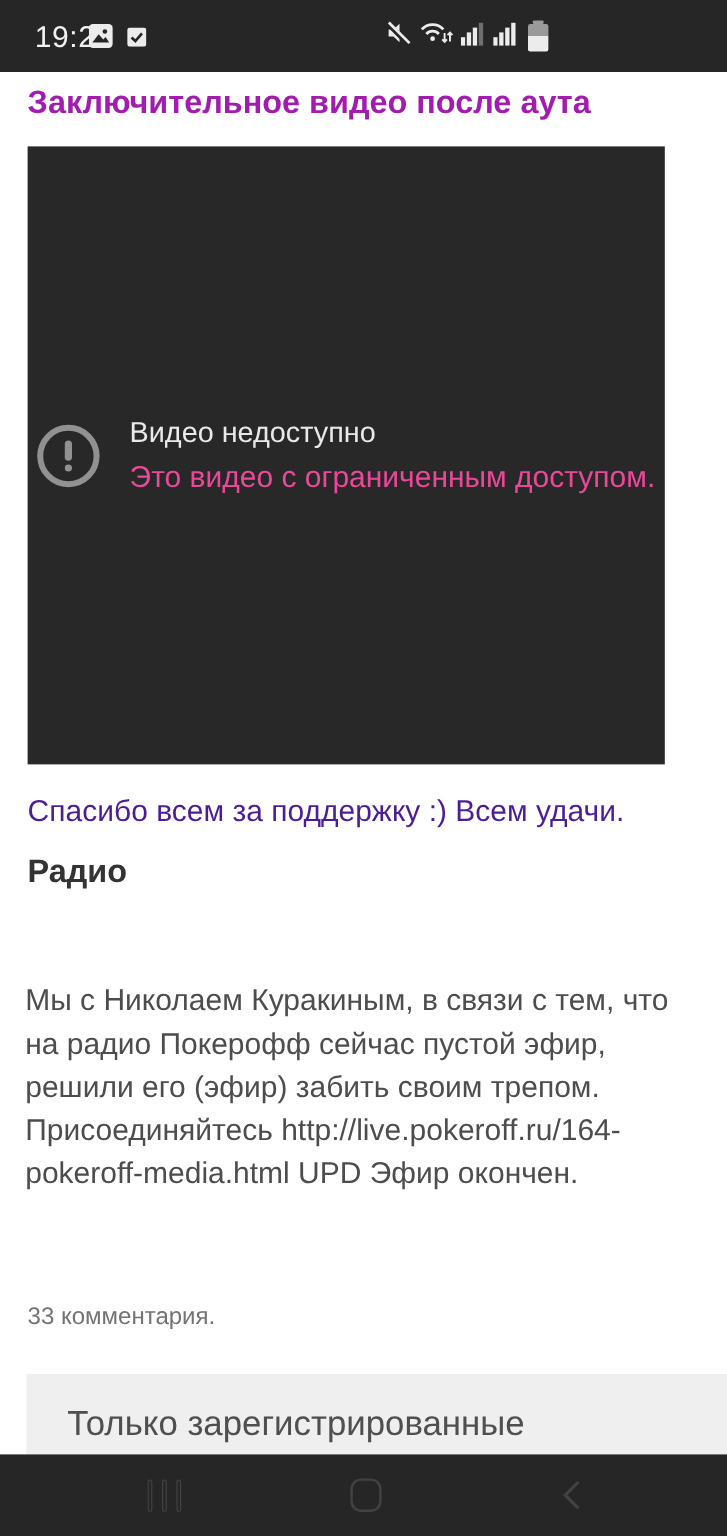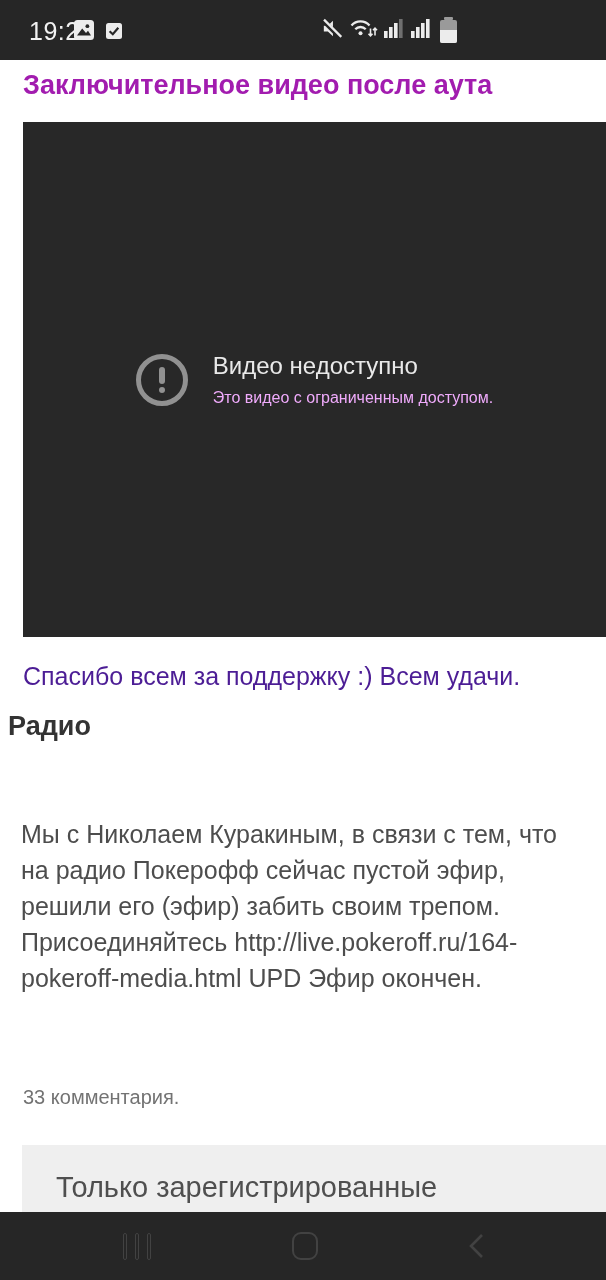--- a/index.html
+++ b/index.html
@@ -43,41 +43,41 @@
     position:absolute; bottom:0; left:0; width:100%; height:13px;
     background:#ececec;
   }
 
   
   .article-title {
     position:absolute; top:70px; left:23px;
     font-size:27px; font-weight:700; color:#a21caf;
   }
   .video-player {
-    position:absolute; top:122px; left:23px; width:583px; height:515px;
+    position:absolute; top:122px; left:23px; width:531px; height:515px;
     background:#282828;
     display:flex; align-items:center; justify-content:center;
   }
   .video-error { display:flex; align-items:center; gap:25px; }
   .error-circle {
     width:52px; height:52px; border:5px solid #919191; border-radius:50%;
     display:flex; flex-direction:column; align-items:center; justify-content:center;
     gap:3px; flex-shrink:0;
   }
   .excl-bar { width:6px; height:17px; background:#919191; border-radius:3px; }
   .excl-dot { width:6px; height:6px; background:#919191; border-radius:50%; }
   .error-title { font-size:24px; color:#e9e9e9; margin-bottom:9px; }
-  .error-subtitle { font-size:16px; color:#f0abfc;text-align:right; }
+  .error-subtitle { font-size:25px; color:#ec4899;text-align:right; }
 
   .thanks-text {
     position:absolute; top:662px; left:23px;
     font-size:25px; color:#4c1d95;
   }
   .radio-heading {
-    position:absolute; top:711px; left:8px;
+    position:absolute; top:711px; left:23px;
     font-size:27px; font-weight:700; color:#333333;
   }
   .radio-text {
     position:absolute; top:816px; left:21px; width:566px;
     font-size:25px; line-height:36px; color:#4d4d4d;
     word-wrap:break-word;
   }
   .comments-count {
     position:absolute; top:1086px; left:23px;
     font-size:20px; color:#737373;

